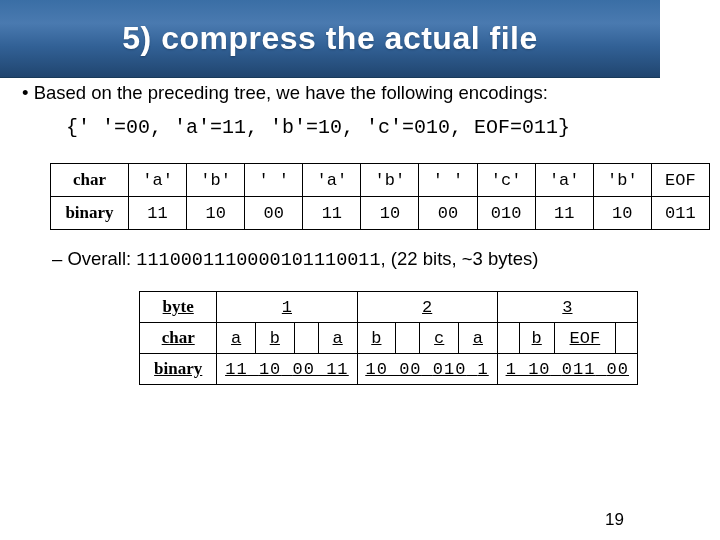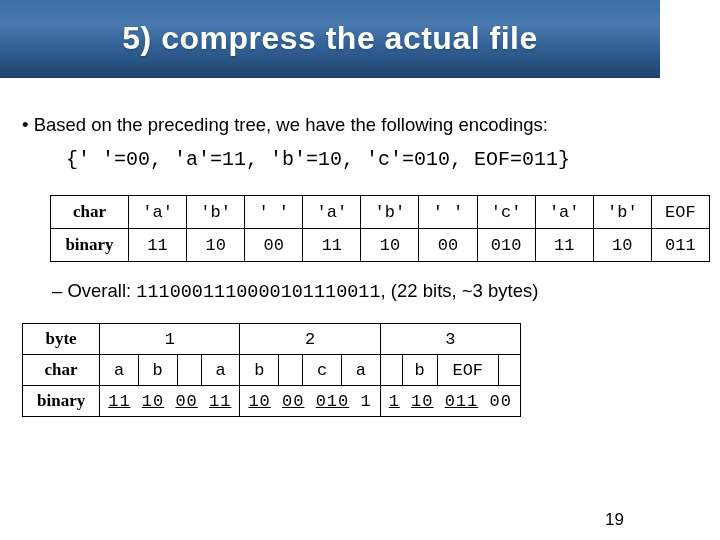--- a/index.html
+++ b/index.html
@@ -8,35 +8,35 @@
   .title-bar {
     width: 100%; height: 78px;
     background: linear-gradient(to bottom, #3a6ea5 0%, #4a7ab0 30%, #326196 60%, #20456f 100%);
     display: flex; align-items: center; justify-content: center;
     border-bottom: 1px solid #183a5a;
   }
   .title-bar h1 {
     color: #fff; font-size: 32px; font-weight: 700; letter-spacing: 0.5px;
     text-shadow: 0 1px 2px rgba(0,0,0,0.25);
   }
-  .body { padding: 28px 22px 0 22px; font-size: 18.5px; color: #000; margin-top: 8px; }
+  .body { padding: 4px 22px 0 22px; font-size: 18.5px; color: #000; }
   .bullet1 { margin-bottom: 6px; }
   .bullet1::before { content: "\2022  "; }
   .encodings { font-family: Liberation Mono, monospace; font-size: 20px; padding: 6px 0 18px 44px; }
   .sub { padding-left: 30px; margin-bottom: 12px; }
   .sub::before { content: "\2013  "; }
   .mono { font-family: "Courier New", monospace; }
   .t1-wrap { padding: 6px 8px 18px 28px; }
   table.t1 { border-collapse: collapse; width: 660px; table-layout: fixed; }
   table.t1 td, table.t1 th {
     border: 1px solid #000; text-align: center; padding: 6px 4px; font-size: 17px;
   }
   table.t1 th { font-family: Georgia, "Times New Roman", serif; font-weight: 700; width: 78px; }
   table.t1 td.mono { font-family: "Courier New", monospace; }
-  .t2-wrap { display: flex; justify-content: flex-start; padding-top: 8px; }
+  .t2-wrap { display: flex; justify-content: flex-end; padding-top: 8px; text-decoration: underline; }
   table.t2 { border-collapse: collapse; }
   table.t2 td, table.t2 th { border: 1px solid #000; padding: 5px 8px; font-size: 17px; text-align: center; }
   table.t2 th { font-family: Georgia, "Times New Roman", serif; font-weight: 700; text-align: center; padding: 5px 14px; }
   table.t2 .cgroup { }
   table.t2 td.bin { font-family: "Courier New", monospace; white-space: nowrap; letter-spacing: 1px; }
   .u { text-decoration: underline; }
   .pgnum { position: absolute; bottom: 10px; right: 36px; font-size: 17px; color: #000; }
 </style>
 </head>
 <body>

